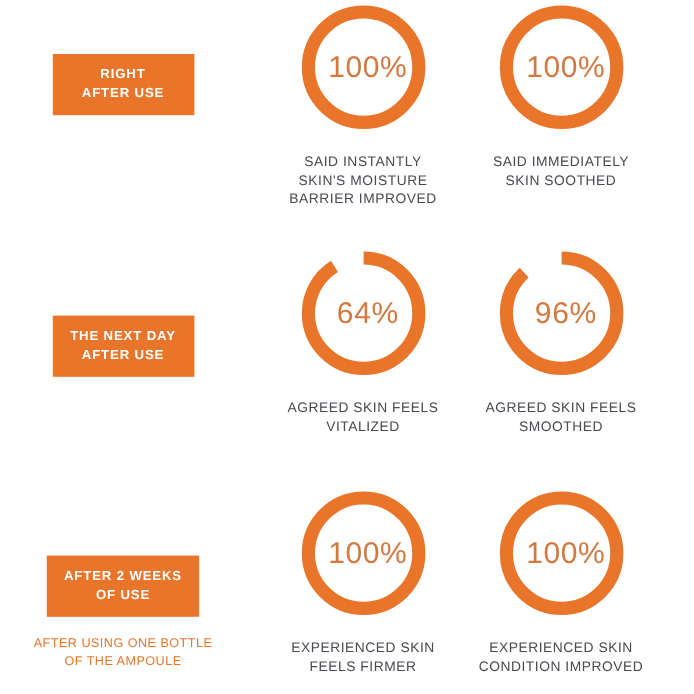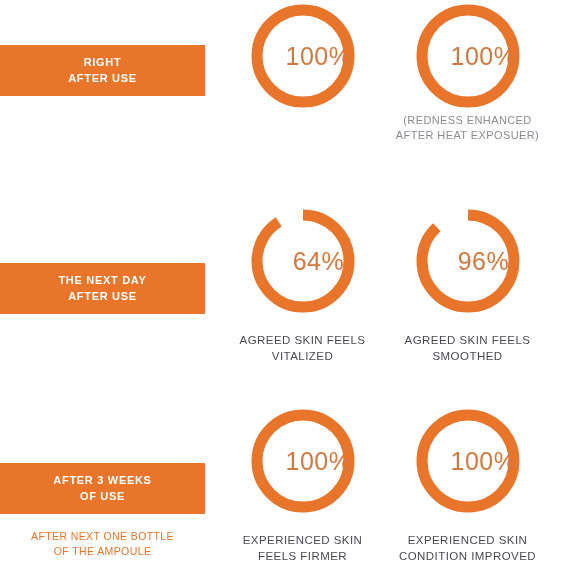--- a/index.html
+++ b/index.html
@@ -34,20 +34,21 @@
   .row-1 { top: 0px;   height: 205px; }
   .row-2 { top: 205px; height: 200px; }
   .row-3 { top: 405px; height: 173px; }
 
   
   .phase-col {
     width: 205px;
     flex: 0 0 205px;
     display: flex;
     flex-direction: column;
+    align-items: center;
     box-sizing: border-box;
     padding-top: 0;
   }
   .phase-col.p1 { padding-top: 45px; }
   .phase-col.p2 { padding-top: 58px; }
   .phase-col.p3 { padding-top: 58px; }
 
   .phase-badge {
     background: #e8752a;
     color: #ffffff;
@@ -94,21 +95,21 @@
     position: relative;
     display: block;
   }
   .ring-svg {
     display: block;
     width: 112px;
     height: 112px;
   }
   .ring-value {
     position: absolute;
-    top: 0; left: 16px;
+    top: 0; left: 4px;
     width: 112px;
     height: 112px;
     display: flex;
     align-items: center;
     justify-content: center;
     color: #d3783f;
     font-size: 25px;
     letter-spacing: 0.5px;
   }
 
@@ -144,32 +145,35 @@
     </div>
     <div class="stats-col">
 
       <div class="stat stat-a">
         <div class="ring-wrap">
           <svg class="ring-svg" viewBox="0 0 112 112">
             <circle cx="56" cy="56" r="46" fill="none" stroke="#e8752a" stroke-width="11" stroke-linecap="butt" stroke-dasharray="289.03 0" transform="rotate(-90 56 56)"></circle>
           </svg>
           <div class="ring-value">100%</div>
         </div>
+        <div class="stat-caption">SAID INSTANTLY
+SKIN'S MOISTURE
+BARRIER IMPROVED</div>
         <div class="stat-subcaption"></div>
       </div>
 
       <div class="stat stat-b">
         <div class="ring-wrap">
           <svg class="ring-svg" viewBox="0 0 112 112">
             <circle cx="56" cy="56" r="46" fill="none" stroke="#e8752a" stroke-width="11" stroke-linecap="butt" stroke-dasharray="289.03 0" transform="rotate(-90 56 56)"></circle>
           </svg>
           <div class="ring-value">100%</div>
         </div>
-        <div class="stat-subcaption">(REDNESS ENHANCED
-AFTER HEAT EXPOSUER)</div>
+        <div class="stat-caption">SAID IMMEDIATELY
+SKIN SOOTHED</div>
       </div>
 
     </div>
   </div>
 
   <div class="row row-2">
     <div class="phase-col p2">
       <div class="phase-badge">THE NEXT DAY
 AFTER USE</div>
       <div class="phase-note"></div>
@@ -198,23 +202,23 @@
         <div class="stat-caption">AGREED SKIN FEELS
 SMOOTHED</div>
         <div class="stat-subcaption"></div>
       </div>
 
     </div>
   </div>
 
   <div class="row row-3">
     <div class="phase-col p3">
-      <div class="phase-badge">AFTER 3 WEEKS
+      <div class="phase-badge">AFTER 2 WEEKS
 OF USE</div>
-      <div class="phase-note">AFTER NEXT ONE BOTTLE
+      <div class="phase-note">AFTER USING ONE BOTTLE
 OF THE AMPOULE</div>
     </div>
     <div class="stats-col">
 
       <div class="stat stat-a">
         <div class="ring-wrap">
           <svg class="ring-svg" viewBox="0 0 112 112">
             <circle cx="56" cy="56" r="46" fill="none" stroke="#e8752a" stroke-width="11" stroke-linecap="butt" stroke-dasharray="289.03 0" transform="rotate(-90 56 56)"></circle>
           </svg>
           <div class="ring-value">100%</div>

